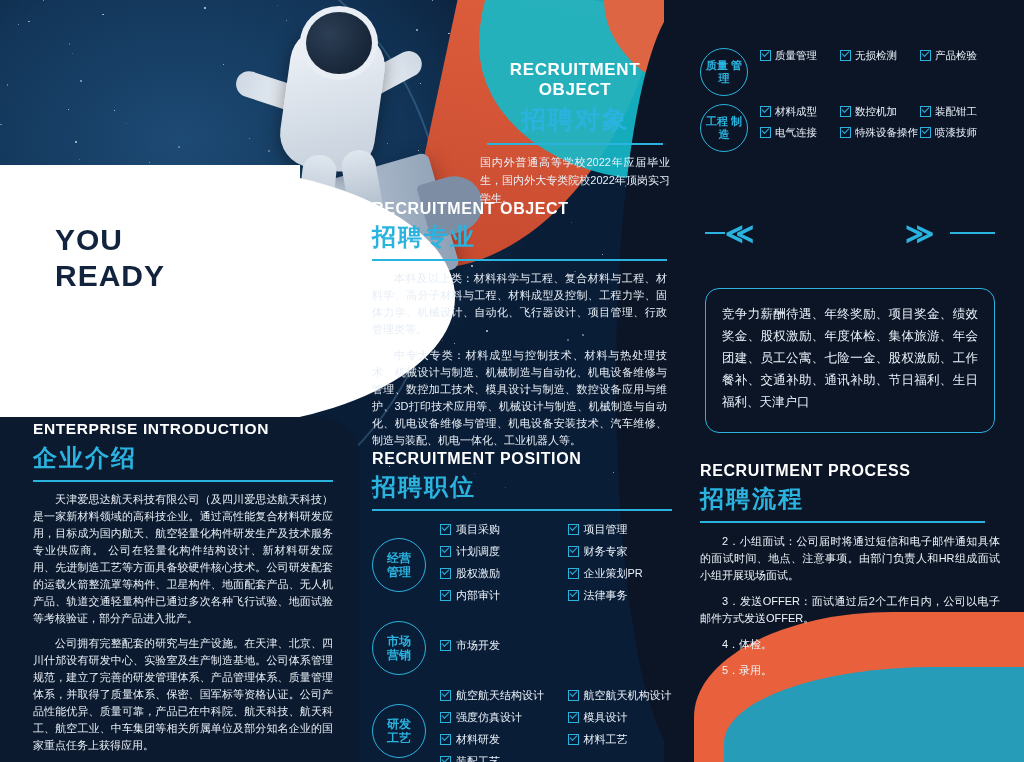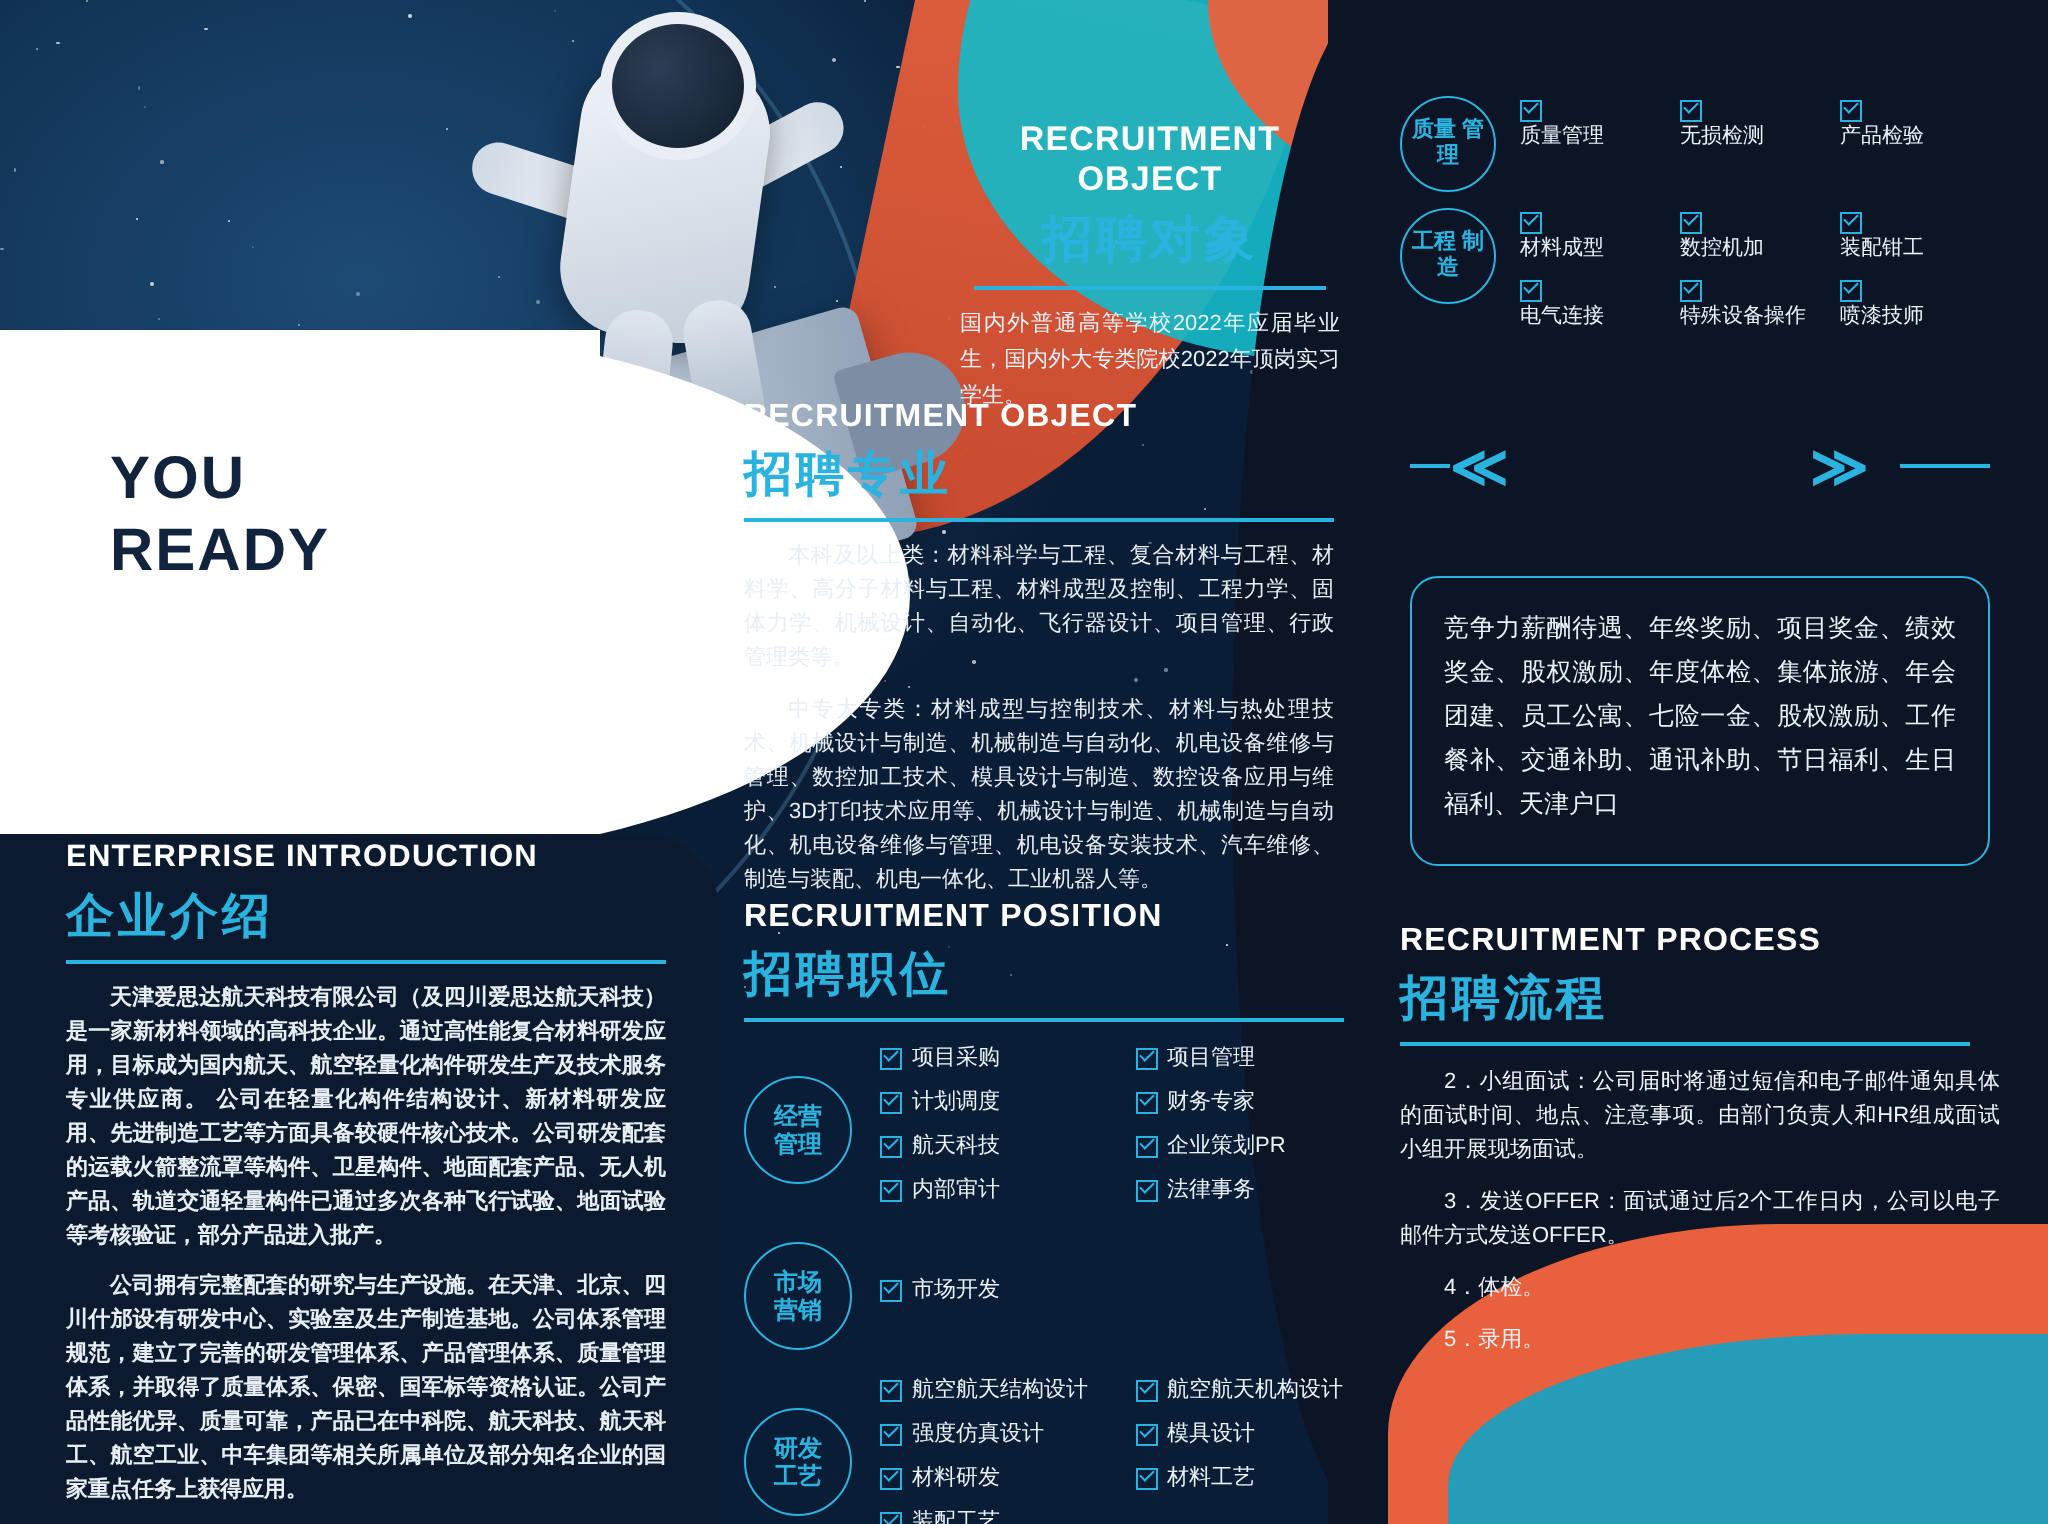--- a/index.html
+++ b/index.html
@@ -128,21 +128,21 @@
   }
   
   .are-you-ready{
     position:absolute;left:55px;top:222px;width:260px;
     color:#11233d;font-size:30px;font-weight:bold;line-height:36px;letter-spacing:1px;
   }
   .ent-block{position:absolute;left:33px;top:420px;width:300px;}
   .ent-en{font-size:15.5px;}
   .ent-cn{font-size:24px;color:#2bb3e0;margin-top:4px;}
   .ent-rule{width:300px;height:2px;background:#2bb3e0;margin:6px 0 9px;}
-  .ent-body p{margin:0 0 8px;text-indent:2em;font-weight:bold;}
+  .ent-body p{margin:0 0 8px;text-indent:2em;}
   .obj-block{position:absolute;left:480px;top:60px;width:190px;text-align:center;}
   .obj-en{font-size:17px;}
   .obj-cn{font-size:25px;color:#2bb3e0;margin-top:3px;}
   .obj-rule{width:176px;height:2px;background:#2bb3e0;margin:7px auto 8px;}
   .obj-body{color:#eaf2fb;font-size:11px;line-height:18px;text-align:justify;}
   .major-block{position:absolute;left:372px;top:200px;width:295px;}
   .major-en{font-size:16px;}
   .major-cn{font-size:24px;color:#2bb3e0;margin-top:3px;}
   .major-rule{width:295px;height:2px;background:#2bb3e0;margin:6px 0 9px;}
   .major-body p{margin:0 0 9px;text-indent:2em;}
@@ -176,21 +176,21 @@
   .qrow{display:flex;align-items:flex-start;margin-bottom:8px;}
   .qpill{
     width:46px;height:46px;border:1.5px solid #2bb3e0;border-radius:50%;
     color:#2bb3e0;font-size:11px;font-weight:bold;line-height:13px;
     display:flex;align-items:center;justify-content:center;text-align:center;
     flex:none;margin-right:12px;
   }
   .qchk-wrap{display:flex;flex-wrap:wrap;width:242px;}
   .qchk{
     width:33.33%;display:flex;align-items:flex-start;
-    color:#eaf2fb;font-size:10.5px;line-height:15px;margin-bottom:6px;flex-direction:column;
+    color:#eaf2fb;font-size:10.5px;line-height:15px;margin-bottom:6px;
   }
   .qchk .box{
     width:9px;height:9px;border:1px solid #2bb3e0;margin:2px 4px 0 0;flex:none;position:relative;
   }
   .qchk .box:after{
     content:"";position:absolute;left:1px;top:0px;width:6px;height:3px;
     border-left:1.4px solid #2bb3e0;border-bottom:1.4px solid #2bb3e0;
     transform:rotate(-45deg);
   }
   .welfare-head{position:absolute;left:705px;top:195px;width:290px;height:78px;}
@@ -455,21 +455,21 @@
         <div class="chk">
             <span class="box"></span>
             <span>计划调度</span>
           </div>
         <div class="chk">
             <span class="box"></span>
             <span>财务专家</span>
           </div>
         <div class="chk">
             <span class="box"></span>
-            <span>航天科技</span>
+            <span>股权激励</span>
           </div>
         <div class="chk">
             <span class="box"></span>
             <span>企业策划PR</span>
           </div>
         <div class="chk">
             <span class="box"></span>
             <span>内部审计</span>
           </div>
         <div class="chk">

